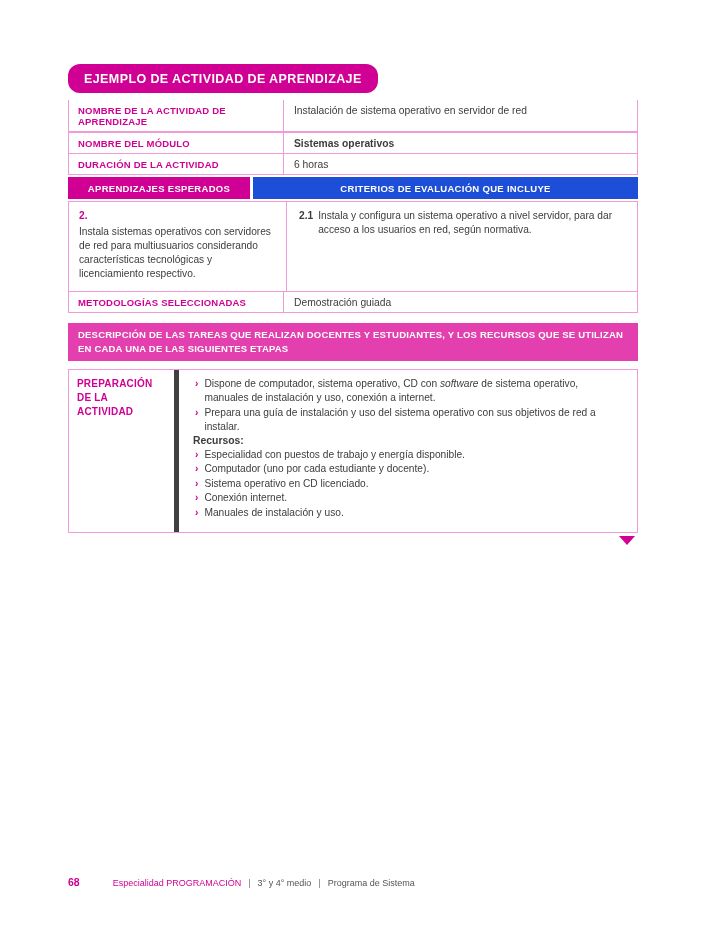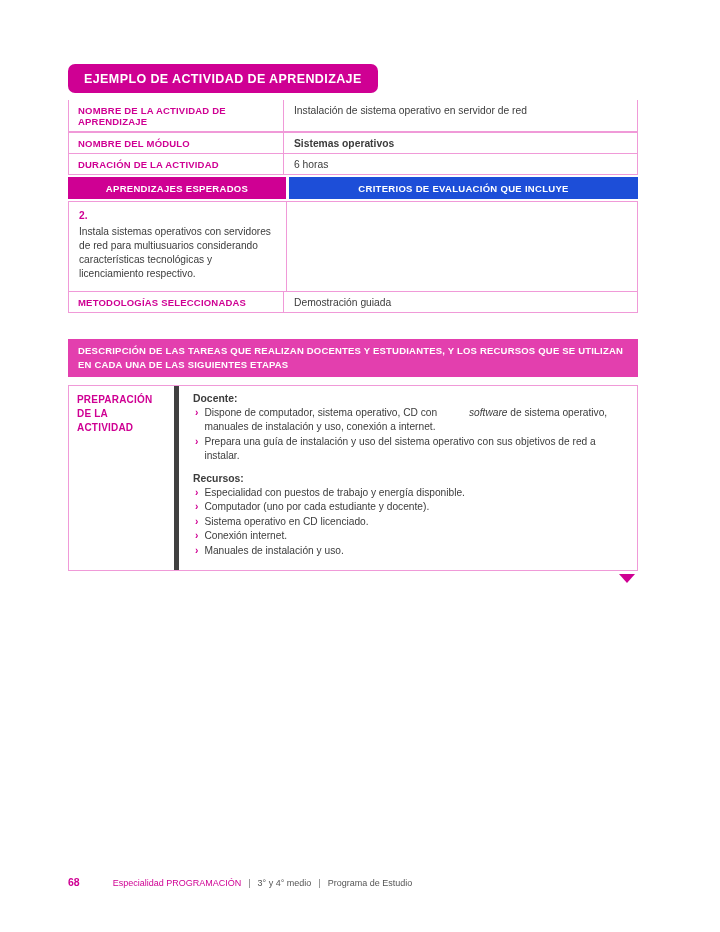--- a/index.html
+++ b/index.html
@@ -16,21 +16,21 @@
     width: 570px;
   }
   .badge {
     display: inline-block;
     background: #cf0093;
     color: #fff;
     font-weight: bold;
     font-size: 12.5px;
     letter-spacing: 0.4px;
     padding: 8px 16px 7px;
-    border-radius: 7px;
+    border-radius: 12px;
   }
   .tbl { margin-top: 7px; }
   .trow {
     display: flex;
     border: 1px solid #f09ad8;
     align-items: stretch;
   }
   .trow.no-top { border-top: 0; }
   .tlabel {
     width: 215px;
@@ -49,21 +49,21 @@
   .tvalue.bold { font-weight: bold; }
   .hdr-row { display: flex; gap: 3px; margin: 2px 0; }
   .hdr-left, .hdr-right {
     color: #fff;
     font-weight: bold;
     font-size: 9.5px;
     text-align: center;
     padding: 6px 4px 5px;
     letter-spacing: 0.3px;
   }
-  .hdr-left { width: 218px; background: #cf0093; }
+  .hdr-left { width: 182px; background: #cf0093; }
   .hdr-right { flex: 1; background: #1d4ed8; }
   .body-row { display: flex; border: 1px solid #f09ad8; }
   .cell-left {
     width: 218px;
     border-right: 1px solid #f09ad8;
     padding: 7px 10px 10px;
     font-size: 10.2px;
     line-height: 1.38;
   }
   .cell-left .num { color: #cf0093; font-weight: bold; display: block; margin-bottom: 2px; }
@@ -71,21 +71,21 @@
     flex: 1;
     padding: 7px 12px 10px;
     font-size: 10.2px;
     line-height: 1.38;
     display: flex;
     align-items: flex-start;
     gap: 5px;
   }
   .cell-right .num { font-weight: bold; white-space: nowrap; }
   .banner {
-    margin-top: 26px;
+    margin-top: 10px;
     background: #e33fae;
     color: #fff;
     font-weight: bold;
     font-size: 9.5px;
     line-height: 1.45;
     padding: 5px 10px 5px;
     letter-spacing: 0.2px;
   }
   .prep {
     margin-top: 8px;
@@ -97,21 +97,21 @@
     border-right: 5px solid #404040;
     padding: 7px 8px;
     color: #cf0093;
     font-weight: bold;
     font-size: 10px;
     line-height: 1.4;
     letter-spacing: 0.2px;
   }
   .prep-content { flex: 1; padding: 7px 14px 12px; }
   .prep-heading { font-weight: bold; font-size: 10.4px; margin-bottom: 2px; }
-  .prep-heading.second { margin-top: 9px; }
+  .prep-heading.second { }
   ul.blist { list-style: none; }
   ul.blist li {
     display: flex;
     gap: 6px;
     font-size: 10.2px;
     line-height: 1.42;
     padding-left: 2px;
   }
   ul.blist .mark { color: #cf0093; font-weight: bold; }
   .tri-wrap { display: flex; justify-content: flex-end; margin-top: 3px; padding-right: 3px; }
@@ -126,21 +126,21 @@
     left: 68px;
     top: 876px;
     display: flex;
     align-items: flex-end;
     font-size: 9px;
   }
   .footer .pnum { color: #cf0093; font-weight: bold; font-size: 10.5px; margin-right: 33px; }
   .footer .spec { color: #cf0093; }
   .footer .sep { color: #7a7a7a; margin: 0 7px; }
   .footer .plain { color: #555; }
-  i { font-style: italic; margin-left: 29px; }
+  i { font-style: italic; }
 </style>
 </head>
 <body>
 
 <div class="doc">
 
   <div class="badge">
     <span>EJEMPLO DE ACTIVIDAD DE APRENDIZAJE</span>
   </div>
 
@@ -164,36 +164,39 @@
     <div class="hdr-row">
       <div class="hdr-left">APRENDIZAJES ESPERADOS</div>
       <div class="hdr-right">CRITERIOS DE EVALUACIÓN QUE INCLUYE</div>
     </div>
 
     <div class="body-row">
       <div class="cell-left">
         <span class="num">2.</span>
         <span>Instala sistemas operativos con servidores de red para multiusuarios considerando características tecnológicas y licenciamiento respectivo.</span>
       </div>
+      <div class="cell-right">
+        <span class="num">2.1</span>
+        <span>Instala y configura un sistema operativo a nivel servidor, para dar acceso a los usuarios en red, según normativa.</span>
+      </div>
     </div>
 
     <div class="trow no-top">
       <div class="tlabel">METODOLOGÍAS SELECCIONADAS</div>
       <div class="tvalue">Demostración guiada</div>
     </div>
 
   </div>
 
   <div class="banner">DESCRIPCIÓN DE LAS TAREAS QUE REALIZAN DOCENTES Y ESTUDIANTES, Y LOS RECURSOS QUE SE UTILIZAN EN CADA UNA DE LAS SIGUIENTES ETAPAS</div>
 
   <div class="prep">
     <div class="prep-label">PREPARACIÓN DE LA ACTIVIDAD</div>
     <div class="prep-content">
 
-      <div class="prep-heading">Docente:</div>
       <ul class="blist">
         <li>
           <span class="mark">›</span>
           <span><span>Dispone de computador, sistema operativo, CD con </span><i>software</i><span> de sistema operativo, manuales de instalación y uso, conexión a internet.</span></span>
         </li>
         <li>
           <span class="mark">›</span>
           <span>Prepara una guía de instalación y uso del sistema operativo con sus objetivos de red a instalar.</span>
         </li>
       </ul>
@@ -230,14 +233,14 @@
   </div>
 
 </div>
 
 <div class="footer">
   <span class="pnum">68</span>
   <span class="spec">Especialidad PROGRAMACIÓN</span>
   <span class="sep">|</span>
   <span class="plain">3° y 4° medio</span>
   <span class="sep">|</span>
-  <span class="plain">Programa de Estudio</span>
+  <span class="plain">Programa de Sistema</span>
 </div>
 
 </body></html>

